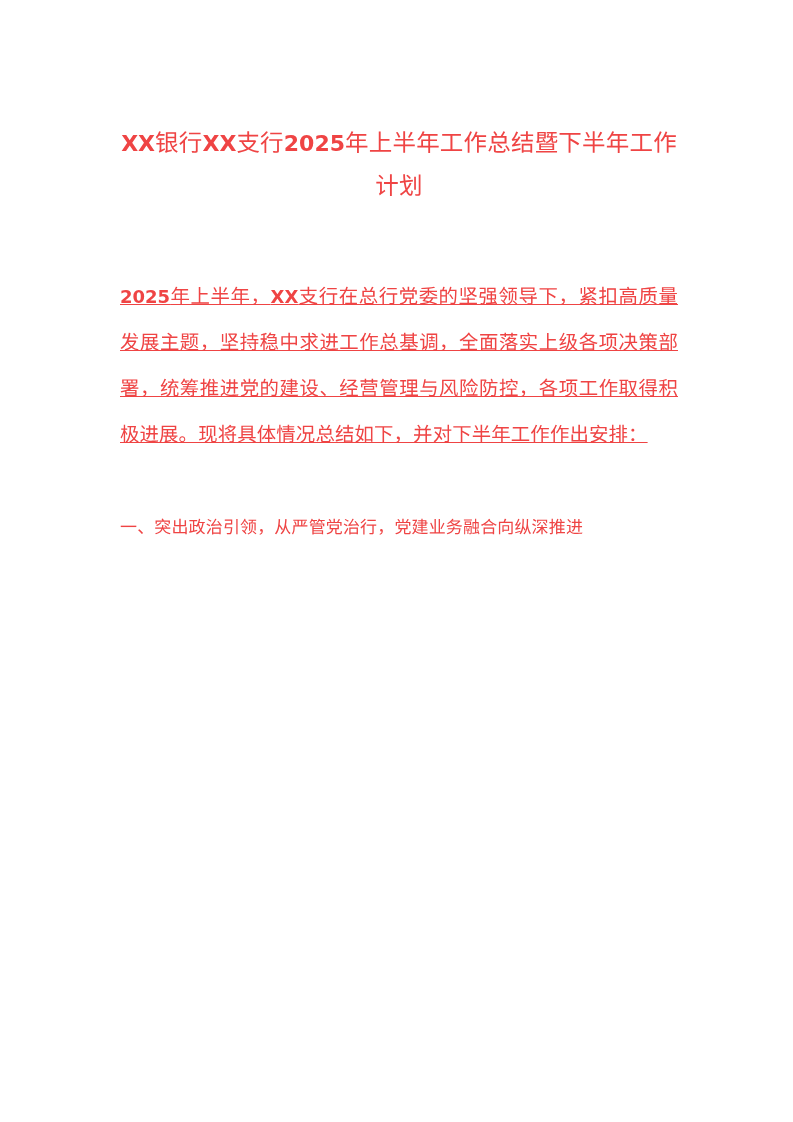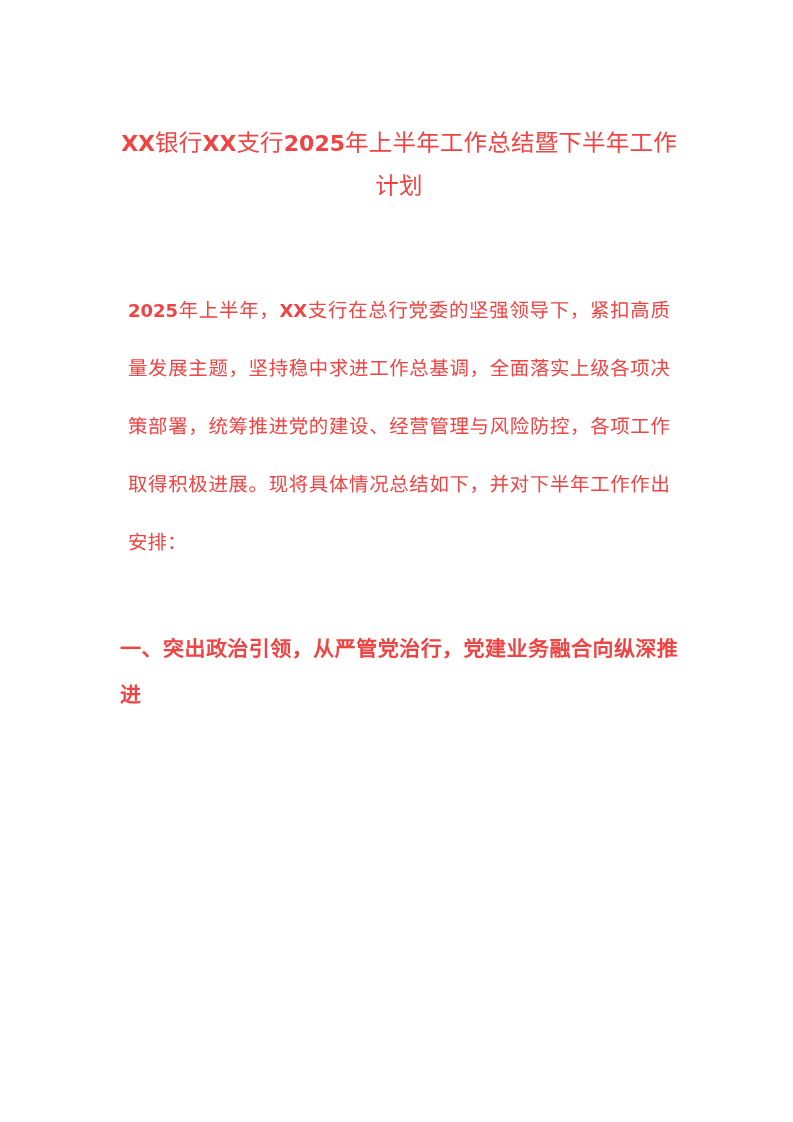--- a/index.html
+++ b/index.html
@@ -43,51 +43,52 @@
 
   .doc-title .lat {
     font-family: "DejaVu Sans", "Liberation Sans", sans-serif;
     font-weight: 700;
     font-size: 22px;
     letter-spacing: 0;
   }
 
   
   .para {
-    margin: 8px;
+    margin: 0;
     font-size: 19.4px;
-    line-height: 58px;
+    line-height: 46px;
     text-align: justify;
     text-justify: inter-character;
     text-align-last: left;
     letter-spacing: 0.15px;
     word-break: break-all;
+    text-decoration: underline;
   }
 
   .para .lat {
     font-family: "DejaVu Sans", "Liberation Sans", sans-serif;
     font-weight: 700;
     font-size: 18px;
     letter-spacing: 0;
   }
 
   
   .gap-intro   { height: 66px; }
   .gap-block   { height: 46px; }
 
   .heading {
     margin: 0;
-    font-size: 21px;
+    font-size: 17px;
     line-height: 46px;
     text-align: justify;
     text-justify: inter-character;
     text-align-last: left;
     letter-spacing: 0.15px;
     word-break: break-all;
-    font-weight: 700;
+    font-weight: 400;
   }
 </style>
 </head>
 <body>
 
 <div class="page" style="background: rgb(255, 255, 255); color: #ef4444;">
   <div class="content">
 
     <h1 class="doc-title"><span class="lat">XX</span>银行<span class="lat">XX</span>支行<span class="lat">2025</span>年上半年工作总结暨下半年工作计划</h1>
 

